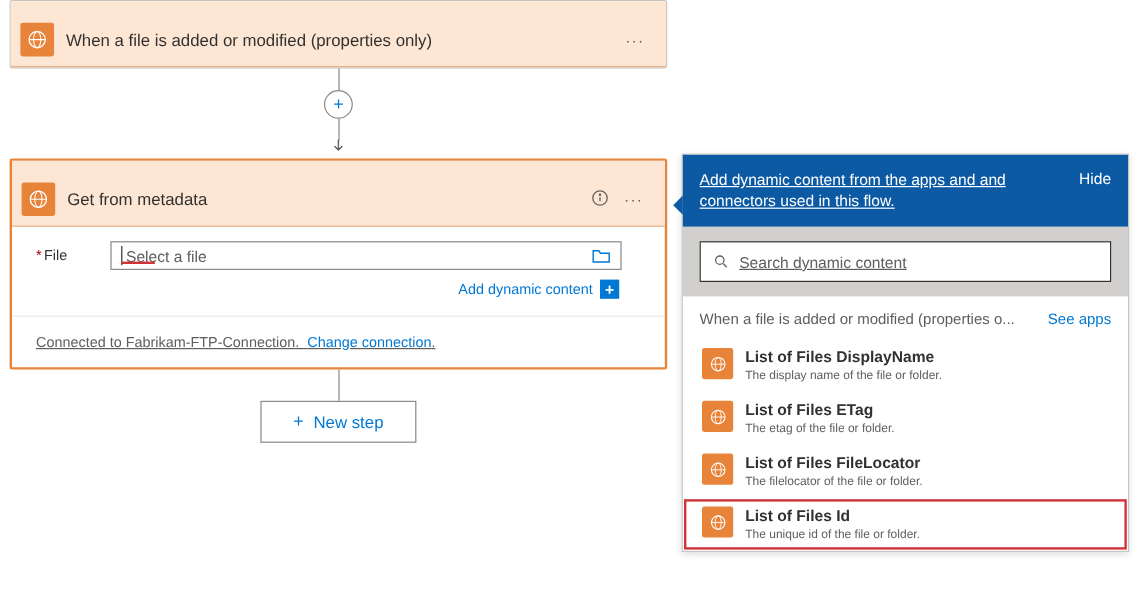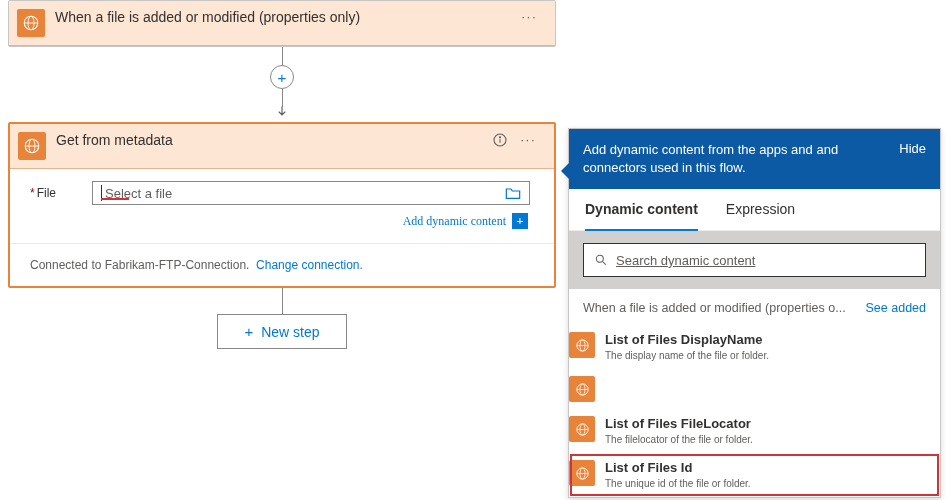--- a/index.html
+++ b/index.html
@@ -1,63 +1,63 @@
 <!DOCTYPE html>
 <html><head>
 <meta charset="utf-8">
 <style>
   * { box-sizing: border-box; margin: 0; padding: 0; }
   body { font-family: "Segoe UI", Tahoma, sans-serif; font-size: 13px; color: #323130; background: #fff; width: 950px; height: 500px; position: relative; }
   .canvas { position: absolute; left: 8px; top: 0; width: 548px; }
   .card { background: #fff; border: 1px solid #c8c6c4; border-radius: 2px; margin-bottom: 0; }
   .card.selected { border: 2px solid #e8833a; }
-  .card-header { display: flex; align-items: flex-start; padding: 8px 12px 8px 8px; background: #fde6d3; border-bottom: 1px solid #e8b38a; }
+  .card-header { display: flex; align-items: center; padding: 18px 12px 8px 8px; background: #fde6d3; border-bottom: 1px solid #e8b38a; }
   .card-header .icon { width: 28px; height: 28px; background: #e8833a; border-radius: 2px; display: flex; align-items: center; justify-content: center; margin-right: 10px; flex-shrink: 0; }
   .card-header .icon svg { width: 18px; height: 18px; fill: #fff; }
   .card-title { flex: 1; font-size: 14px; color: #323130; }
   .card-menu { color: #605e5c; padding: 0 6px; letter-spacing: 1px; cursor: pointer; }
   .info-icon { color: #605e5c; margin-right: 6px; }
-  .card-body { padding: 12px 24px 14px 20px; }
+  .card-body { padding: 12px 36px 14px 20px; }
   .field-row { display: flex; align-items: center; margin-bottom: 4px; }
   .field-label { width: 62px; font-size: 12px; }
   .req { color: #a80000; margin-right: 2px; }
   .field-input { flex: 1; display: flex; align-items: center; border: 1px solid #8a8886; height: 24px; padding: 0 8px; background: #fff; position: relative; }
   .field-input .cursor { display: inline-block; width: 1px; height: 16px; background: #323130; margin-right: 1px; position: relative; }
   .field-input .underline { position: absolute; bottom: 4px; left: 8px; width: 28px; height: 2px; background: #d13438; }
   .field-input .ph { color: #605e5c; font-size: 13px; margin-left: 2px; }
   .folder-btn { color: #0078d4; margin-left: auto; cursor: pointer; width:16px; height:14px;}
-  .add-dyn-row { text-align: center; padding-right: 2px; padding-top: 4px; display:flex; justify-content:flex-end; align-items:center;font-family:Liberation Serif, serif; }
+  .add-dyn-row { text-align: center; padding-right: 2px; padding-top: 4px; display:flex; justify-content:flex-end; align-items:center; }
   .add-dyn-row a { color: #0078d4; font-size: 12px; text-decoration: none; }
   .plus-sq { display: inline-flex; width: 16px; height: 16px; background: #0078d4; color: #fff; align-items: center; justify-content: center; font-size: 13px; font-weight:bold; margin-left: 6px; }
-  .conn-row { padding: 14px 24px 14px 20px; color: #605e5c; font-size: 12px; border-top: 1px solid #edebe9;}
+  .conn-row { padding: 14px 24px 14px 20px; color: #605e5c; font-size: 12px; border-top: 1px solid #edebe9; text-decoration: underline;}
   .conn-row a { color: #0078d4; text-decoration: none; }
   .connector { display: flex; flex-direction: column; align-items: center; }
   .line { width: 1px; height: 18px; background: #8a8886; }
   .plus-circle { width: 24px; height: 24px; border: 1px solid #8a8886; border-radius: 50%; background: #fff; display: flex; align-items: center; justify-content: center; color: #0078d4; font-size: 15px; cursor: pointer; }
   .arrow-down svg { width: 14px; height: 14px; fill: #605e5c; margin-top:-2px;}
   .new-step-wrap { display:flex; flex-direction:column; align-items:center; margin-top:0;}
   .new-step { margin-top: 0; border: 1px solid #8a8886; background: #fff; padding: 8px 26px; color: #0078d4; font-size: 14px; cursor: pointer; display:flex; align-items:center; gap:8px;}
   .new-step .pl { font-size:15px; }
   
   .dyn-panel { position: absolute; left: 568px; top: 128px; width: 373px; border: 1px solid #c8c6c4; background: #fff; box-shadow: 0 2px 6px rgba(0,0,0,.15);}
   .dyn-caret { position:absolute; left:-8px; top:34px; width:0; height:0; border-top:8px solid transparent; border-bottom:8px solid transparent; border-right:8px solid #0c59a4; }
   .dyn-header { background: #0c59a4; color: #fff; padding: 12px 14px; display: flex; }
-  .dyn-header .txt { flex: 1; font-size: 13px; line-height: 1.4; }
+  .dyn-header .txt { flex: 1; font-size: 13px; line-height: 1.4; text-decoration: underline; }
   .dyn-header .hide { font-size: 13px; cursor: pointer; margin-left:10px; }
   .dyn-tabs { display: flex; padding: 0 16px; border-bottom: 1px solid #edebe9; }
   .dyn-tab { padding: 12px 0; margin-right: 28px; font-size: 14px; cursor: pointer; color: #323130; }
   .dyn-tab.active { font-weight: 600; border-bottom: 2px solid #0078d4; margin-bottom:-1px;}
   .dyn-search-wrap { padding: 12px 14px; background: #d2d0ce; }
   .dyn-search { display: flex; align-items: center; border: 1px solid #323130; background: #fff; height: 34px; padding: 0 10px; }
   .dyn-search svg { width: 14px; height: 14px; fill: #605e5c; margin-right: 8px; }
   .dyn-search .ph { color: #605e5c; font-size: 13px; text-decoration: underline; }
   .dyn-section-head { display:flex; align-items:center; padding: 12px 14px 10px 14px; color: #605e5c; font-size: 12.5px;}
   .dyn-section-head .st { flex:1; white-space:nowrap; overflow:hidden; text-overflow:ellipsis;}
   .dyn-section-head .more { color:#0078d4; cursor:pointer; margin-left:8px;}
-  .dyn-item { display: flex; padding: 7px 0; align-items: flex-start; cursor: pointer; }
+  .dyn-item { display: flex; padding: 7px 16px; align-items: flex-start; cursor: pointer; }
   .dyn-item .icon { width: 26px; height: 26px; background: #e8833a; border-radius: 2px; flex-shrink: 0; margin-right: 10px; display:flex; align-items:center; justify-content:center;}
   .dyn-item .icon svg { width:15px; height:15px; fill:#fff; }
   .dyn-item .tt { font-size: 13px; font-weight: 600; color: #323130; line-height:1.3; }
   .dyn-item .dd { font-size: 10px; color: #605e5c; line-height:1.3; }
   .dyn-item.highlight { outline: 2px solid #d13438; outline-offset: -3px; }
 </style>
 </head>
 <body>
 
 <div class="canvas">
@@ -139,36 +139,32 @@
       </button>
   </div>
 </div>
 
 <div class="dyn-panel">
   <div class="dyn-caret"></div>
   <div class="dyn-header">
     <div class="txt">Add dynamic content from the apps and and connectors used in this flow.</div>
     <div class="hide">Hide</div>
   </div>
-  <div class="dyn-tabs">
-    <div class="dyn-tab active">Dynamic content</div>
-    <div class="dyn-tab">Expression</div>
-  </div>
   <div class="dyn-search-wrap">
     <div class="dyn-search">
       <svg viewBox="0 0 24 24">
           <circle cx="10" cy="10" r="6" fill="none" stroke="#605e5c" stroke-width="1.8"></circle>
           <line x1="15" y1="15" x2="20" y2="20" stroke="#605e5c" stroke-width="1.8"></line>
         </svg>
       <span class="ph">Search dynamic content</span>
     </div>
   </div>
   <div class="dyn-section-head">
     <span class="st">When a file is added or modified (properties o...</span>
-    <span class="more">See added</span>
+    <span class="more">See apps</span>
   </div>
   <div id="dyn-items">
       <div class="dyn-item">
         <div class="icon">
           <svg viewBox="0 0 24 24">
             <circle cx="12" cy="12" r="9" fill="none" stroke="#fff" stroke-width="1.5"></circle>
             <ellipse cx="12" cy="12" rx="4" ry="9" fill="none" stroke="#fff" stroke-width="1.2"></ellipse>
             <line x1="3" y1="12" x2="21" y2="12" stroke="#fff" stroke-width="1.2"></line>
           </svg>
         </div>
@@ -178,20 +174,24 @@
         </div>
       </div>
       <div class="dyn-item">
         <div class="icon">
           <svg viewBox="0 0 24 24">
             <circle cx="12" cy="12" r="9" fill="none" stroke="#fff" stroke-width="1.5"></circle>
             <ellipse cx="12" cy="12" rx="4" ry="9" fill="none" stroke="#fff" stroke-width="1.2"></ellipse>
             <line x1="3" y1="12" x2="21" y2="12" stroke="#fff" stroke-width="1.2"></line>
           </svg>
         </div>
+        <div>
+          <div class="tt">List of Files ETag</div>
+          <div class="dd">The etag of the file or folder.</div>
+        </div>
       </div>
       <div class="dyn-item">
         <div class="icon">
           <svg viewBox="0 0 24 24">
             <circle cx="12" cy="12" r="9" fill="none" stroke="#fff" stroke-width="1.5"></circle>
             <ellipse cx="12" cy="12" rx="4" ry="9" fill="none" stroke="#fff" stroke-width="1.2"></ellipse>
             <line x1="3" y1="12" x2="21" y2="12" stroke="#fff" stroke-width="1.2"></line>
           </svg>
         </div>
         <div>

